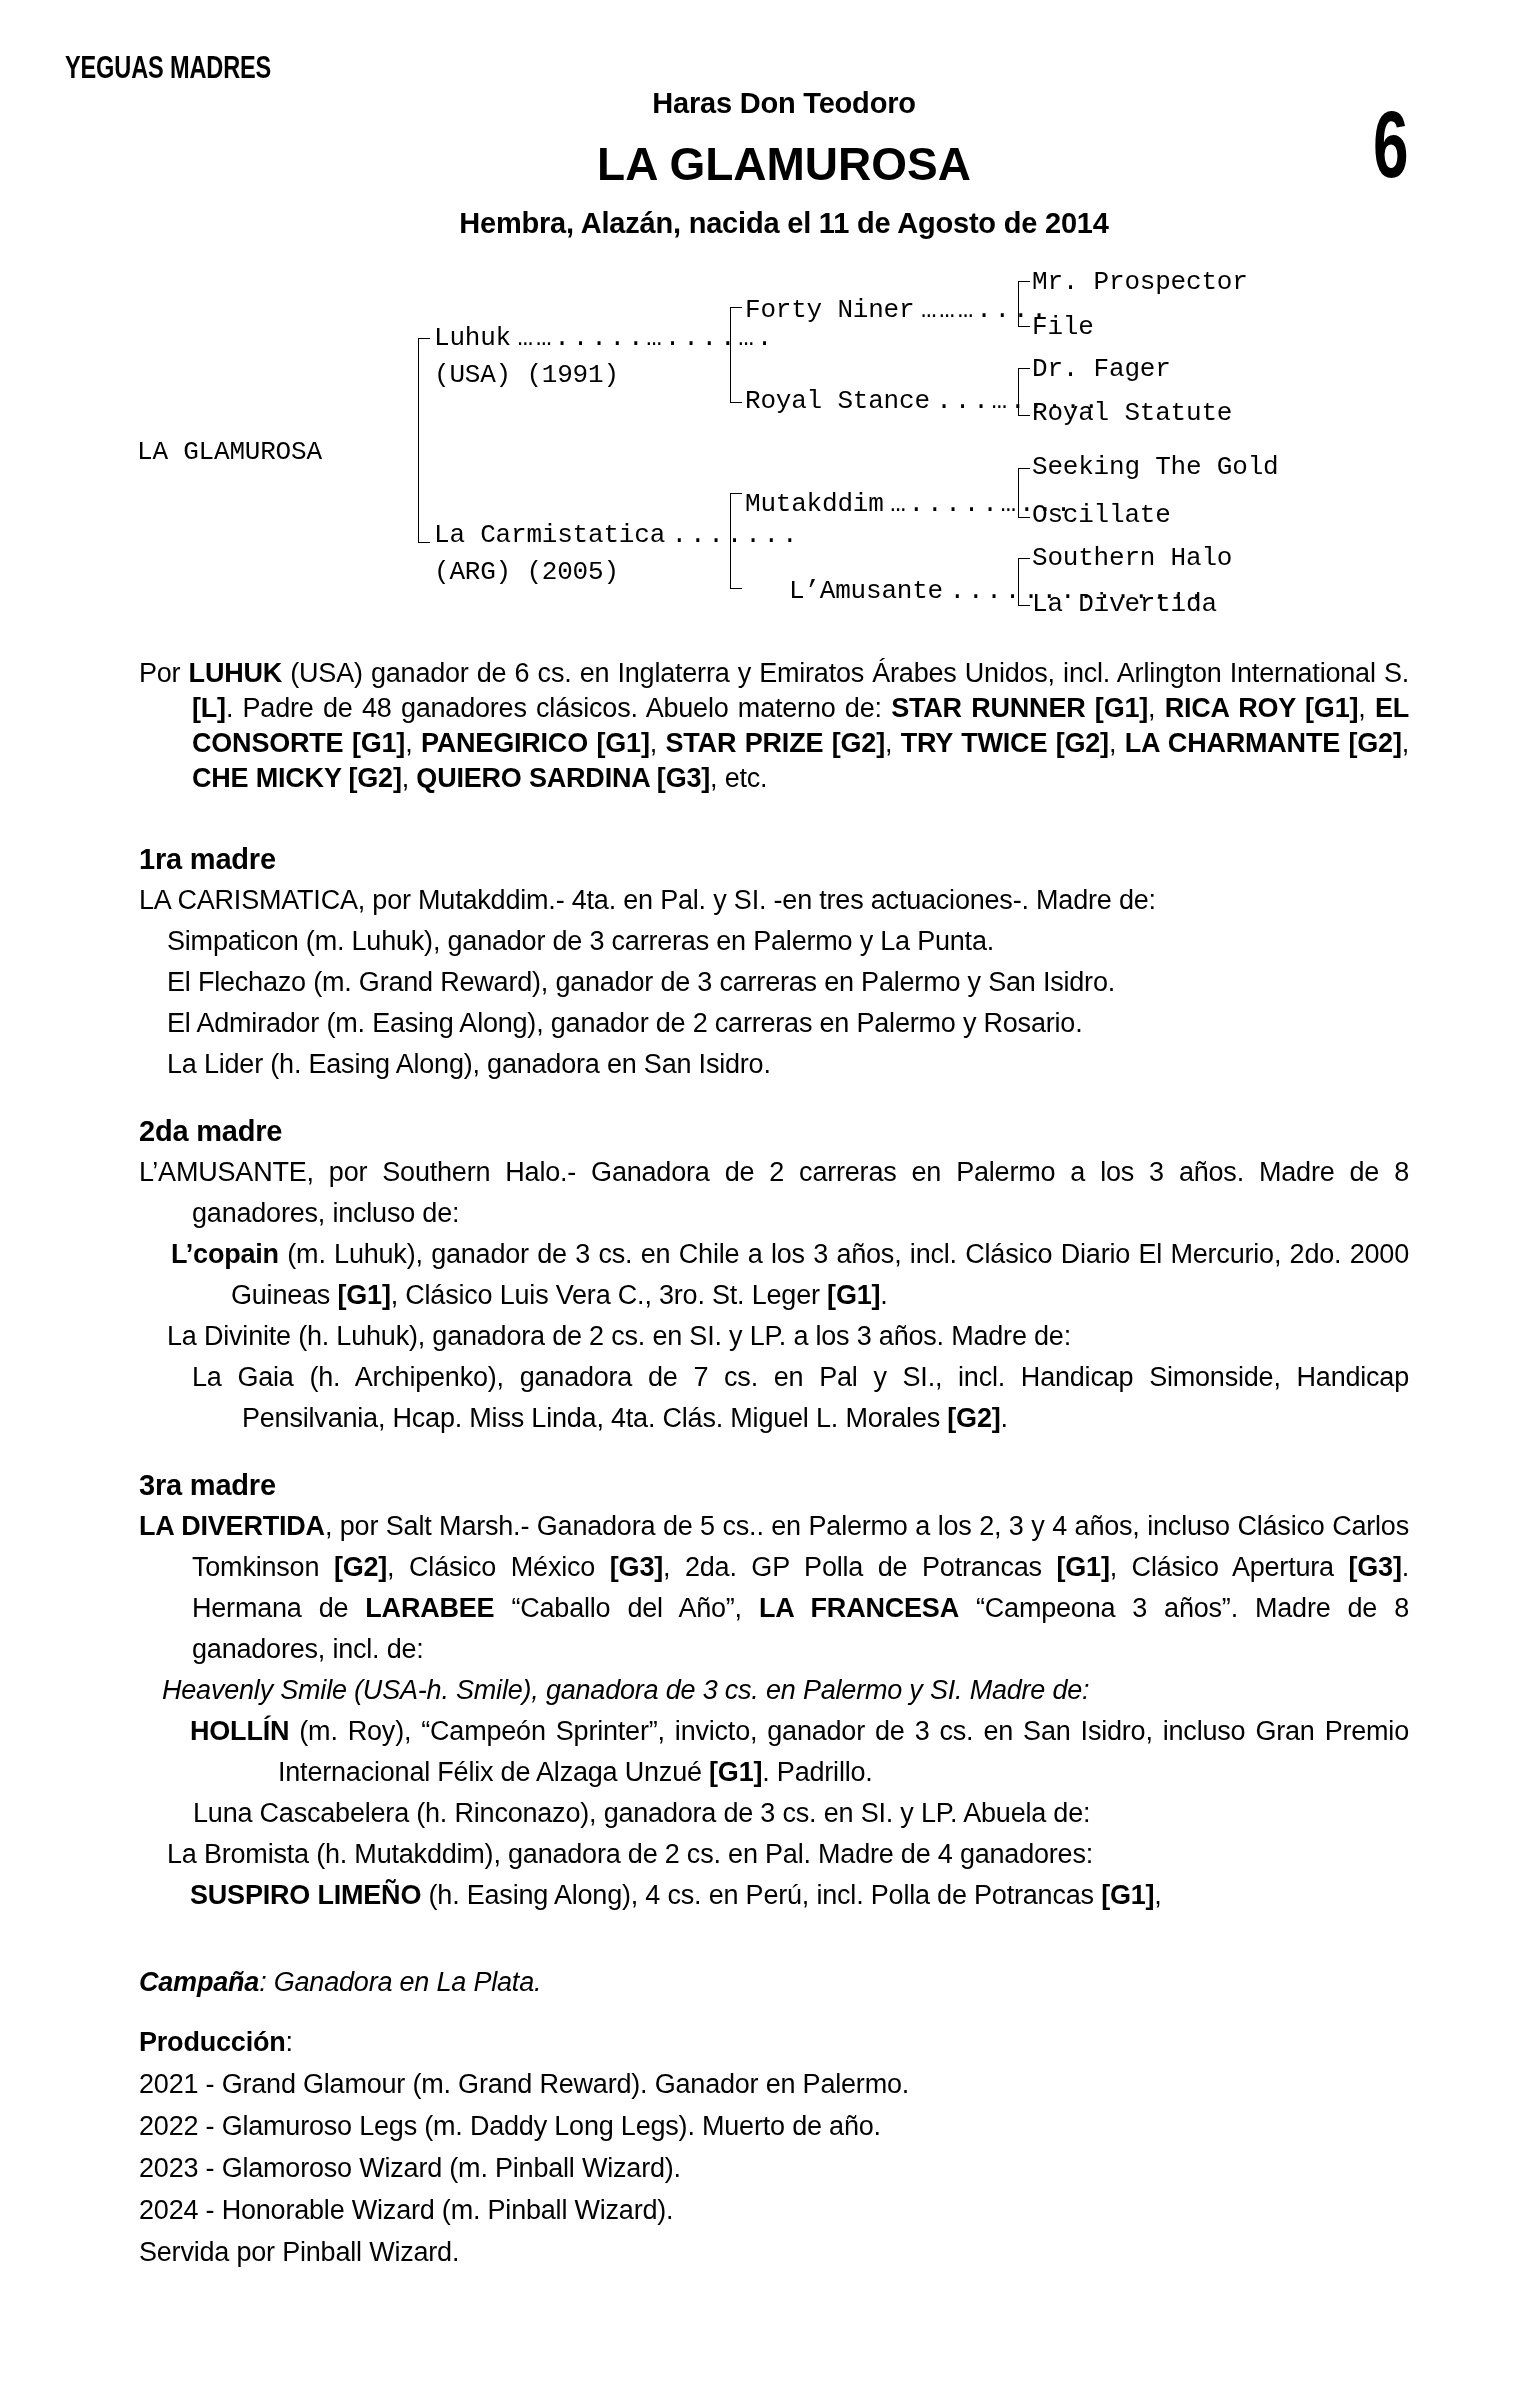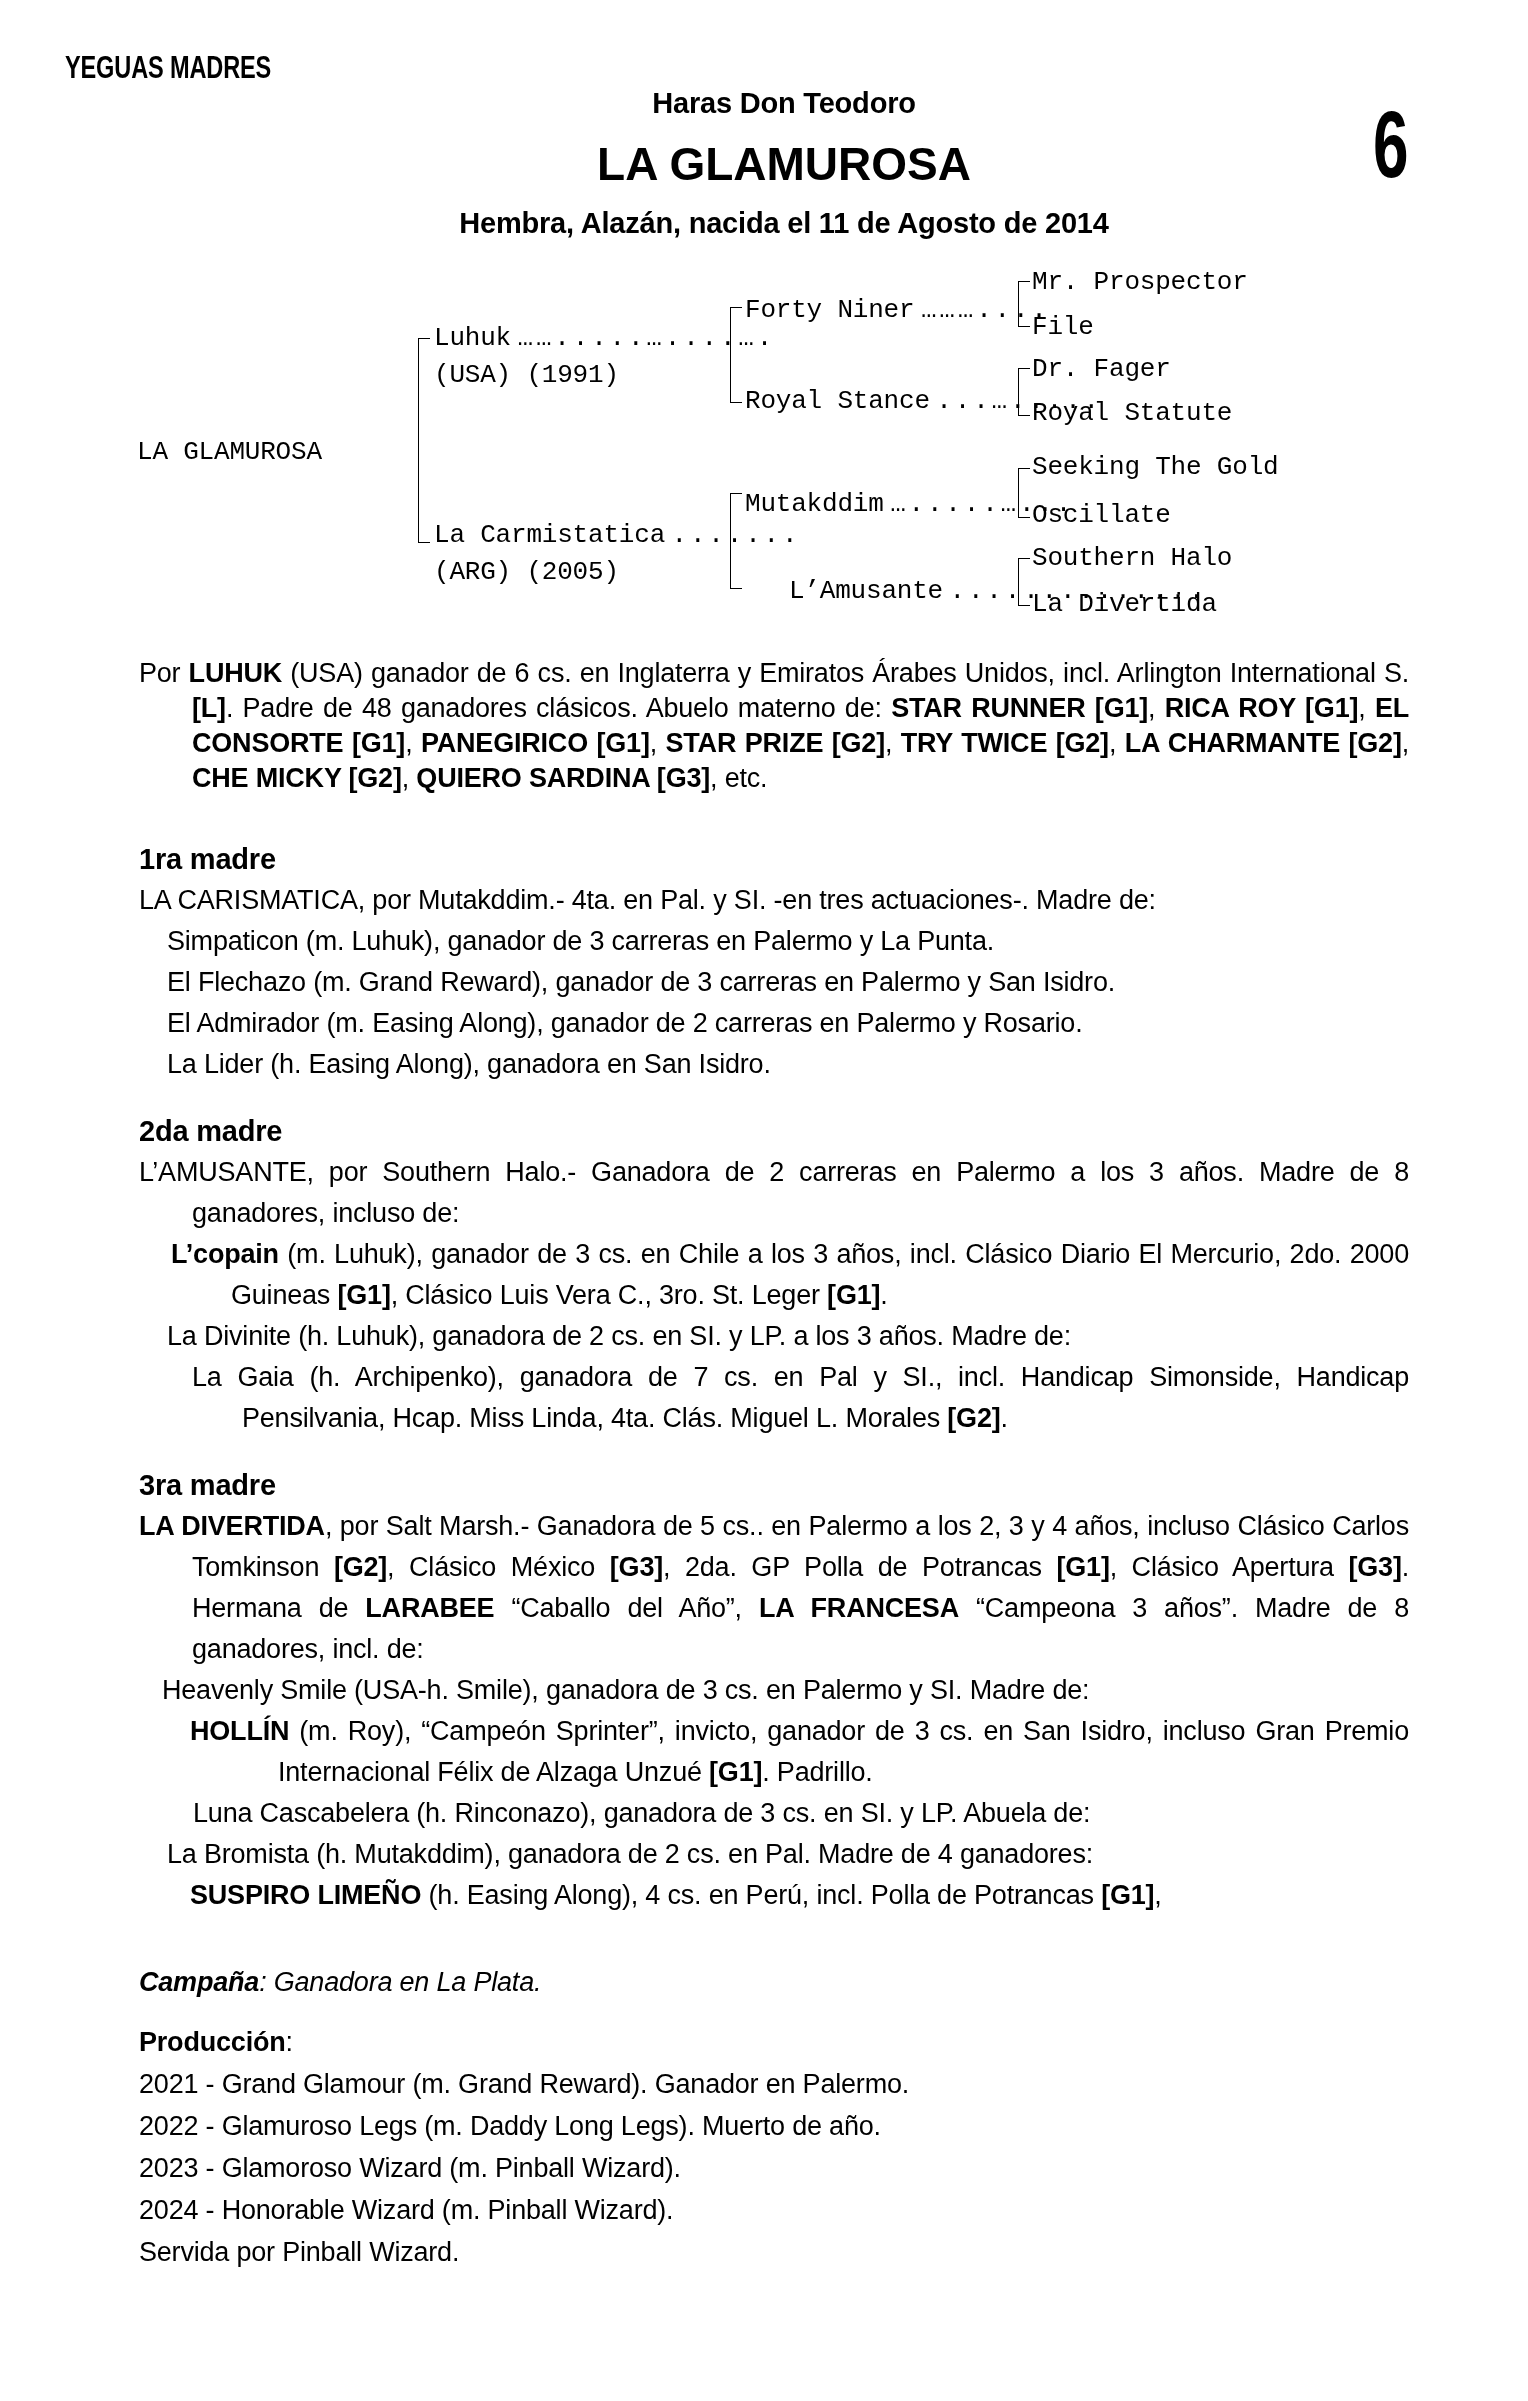--- a/index.html
+++ b/index.html
@@ -26,21 +26,21 @@
   
   .body-col{position:absolute;left:139px;top:656px;width:1270px;font-size:27px;}
   .sire-note{line-height:35px;text-align:justify;padding-left:53px;text-indent:-53px;margin:0 0 43px 0;}
   .mhead{font-size:29px;font-weight:bold;line-height:41px;}
   .sec{margin:0;}
   .sec.gap{margin-top:26px;}
   .e{line-height:41px;}
   .just{text-align:justify;}
   .hang{padding-left:53px;text-indent:-53px;}
   .lvl1{padding-left:28px;}
-  .lvl1a{padding-left:23px;}
+  .lvl1a{padding-left:23px;font-style:italic;}
   .lvl2{padding-left:54px;}
   .lcopain{padding-left:92px;text-indent:-60px;}
   .gaia{padding-left:103px;text-indent:-50px;}
   .hollin{padding-left:139px;text-indent:-88px;}
   .beth{padding-left:180px;text-indent:-97px;}
   .suspiro{padding-left:51px;}
   .camp{margin-top:46px;line-height:41px;font-style:italic;}
   .prodh{margin-top:18.5px;line-height:41px;}
   .prod-line{line-height:42px;}
 </style>

